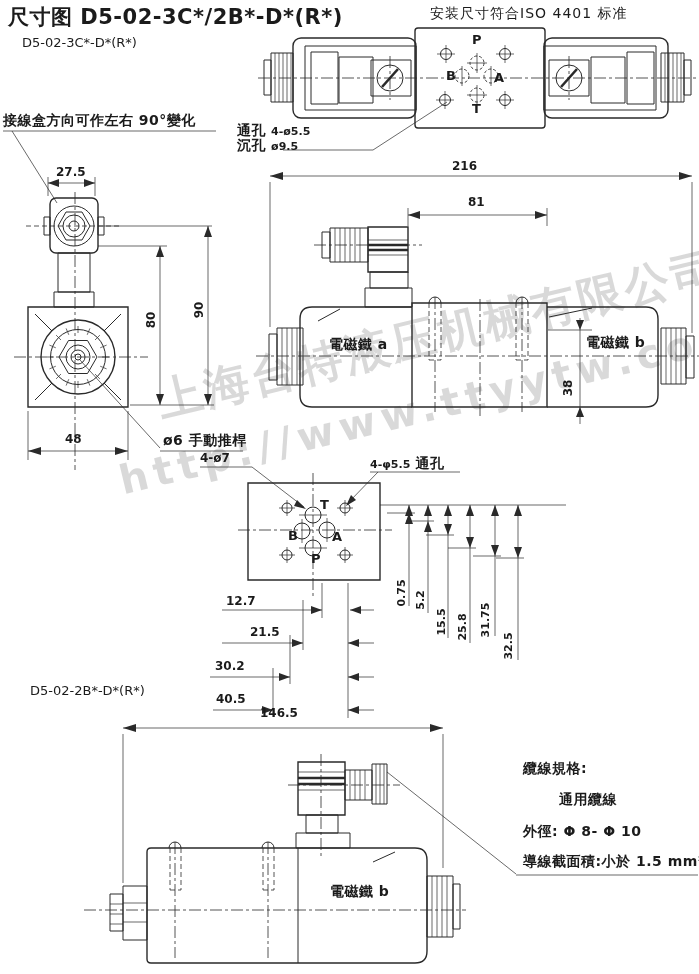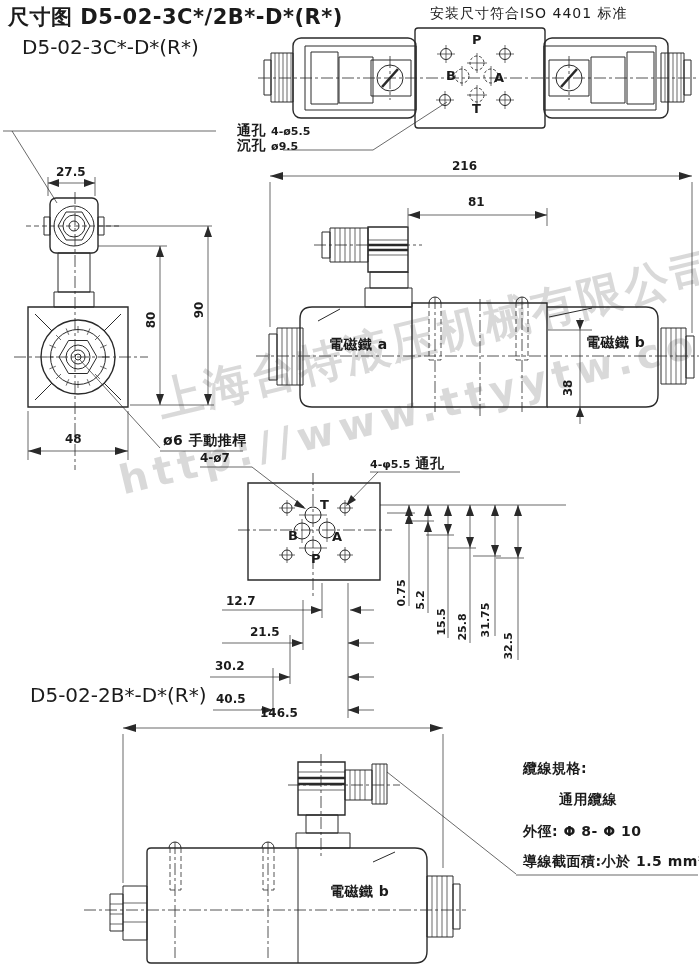--- a/index.html
+++ b/index.html
@@ -10,21 +10,21 @@
   .s{stroke:#2a2a2a;fill:none;stroke-width:1;}
   .s2{stroke:#2a2a2a;fill:none;stroke-width:1.4;}
   .thin{stroke:#2a2a2a;fill:none;stroke-width:0.7;}
   .thick{stroke:#2a2a2a;fill:none;stroke-width:2.6;}
   .dash{stroke:#2a2a2a;fill:none;stroke-width:0.8;stroke-dasharray:5 3;}
   .dsh2{stroke:#2a2a2a;fill:none;stroke-width:0.9;stroke-dasharray:3 2;}
   .cl{stroke:#2a2a2a;fill:none;stroke-width:0.8;stroke-dasharray:12 3 3 3;}
   .ar{fill:#2a2a2a;stroke:none;}
   .lbl{position:absolute;white-space:nowrap;line-height:1.12;}
   .title{font-size:21px;font-weight:700;letter-spacing:.5px;}
-  .sub{font-size:20px;}
+  .sub{font-size:13px;}
   .note{font-size:14px;letter-spacing:1px;}
   .cjk{font-size:14px;letter-spacing:.5px;font-weight:600;}
   .dim{font-size:12px;font-weight:600;}
   .dimsm{font-size:11px;font-weight:600;}
   .port{font-size:13px;font-weight:700;}
   .rot{transform:translate(-50%,-50%) rotate(-90deg);}
   .wm{position:absolute;color:rgba(80,80,80,0.22);font-weight:700;transform-origin:0 50%;
       transform:rotate(-13.5deg);white-space:nowrap;pointer-events:none;}
   .wm1{font-size:45px;letter-spacing:3px;}
   .wm2{font-size:40px;letter-spacing:6px;}
@@ -433,20 +433,21 @@
 
   <div class="lbl" style="left:237px;top:121px;">
     <span class="cjk">通孔</span>
     <span class="dimsm">4-ø5.5</span>
   </div>
   <div class="lbl" style="left:237px;top:136px;">
     <span class="cjk">沉孔</span>
     <span class="dimsm">ø9.5</span>
   </div>
 
+  <div class="lbl cjk" style="left:3px;top:113px;">接線盒方向可作左右 90°變化</div>
   <div class="lbl dim" style="left:56px;top:166px;">27.5</div>
   <div class="lbl dim rot" style="left:152px;top:320px;">80</div>
   <div class="lbl dim rot" style="left:200px;top:310px;">90</div>
   <div class="lbl dim" style="left:65px;top:433px;">48</div>
   <div class="lbl cjk" style="left:163px;top:433px;">ø6 手動推桿</div>
 
   <div class="lbl dim" style="left:452px;top:160px;">216</div>
   <div class="lbl dim" style="left:468px;top:196px;">81</div>
   <div class="lbl dim rot" style="left:569px;top:388px;">38</div>
   <div class="lbl cjk" style="left:329px;top:337px;text-align:center;">電磁鐵 a</div>

